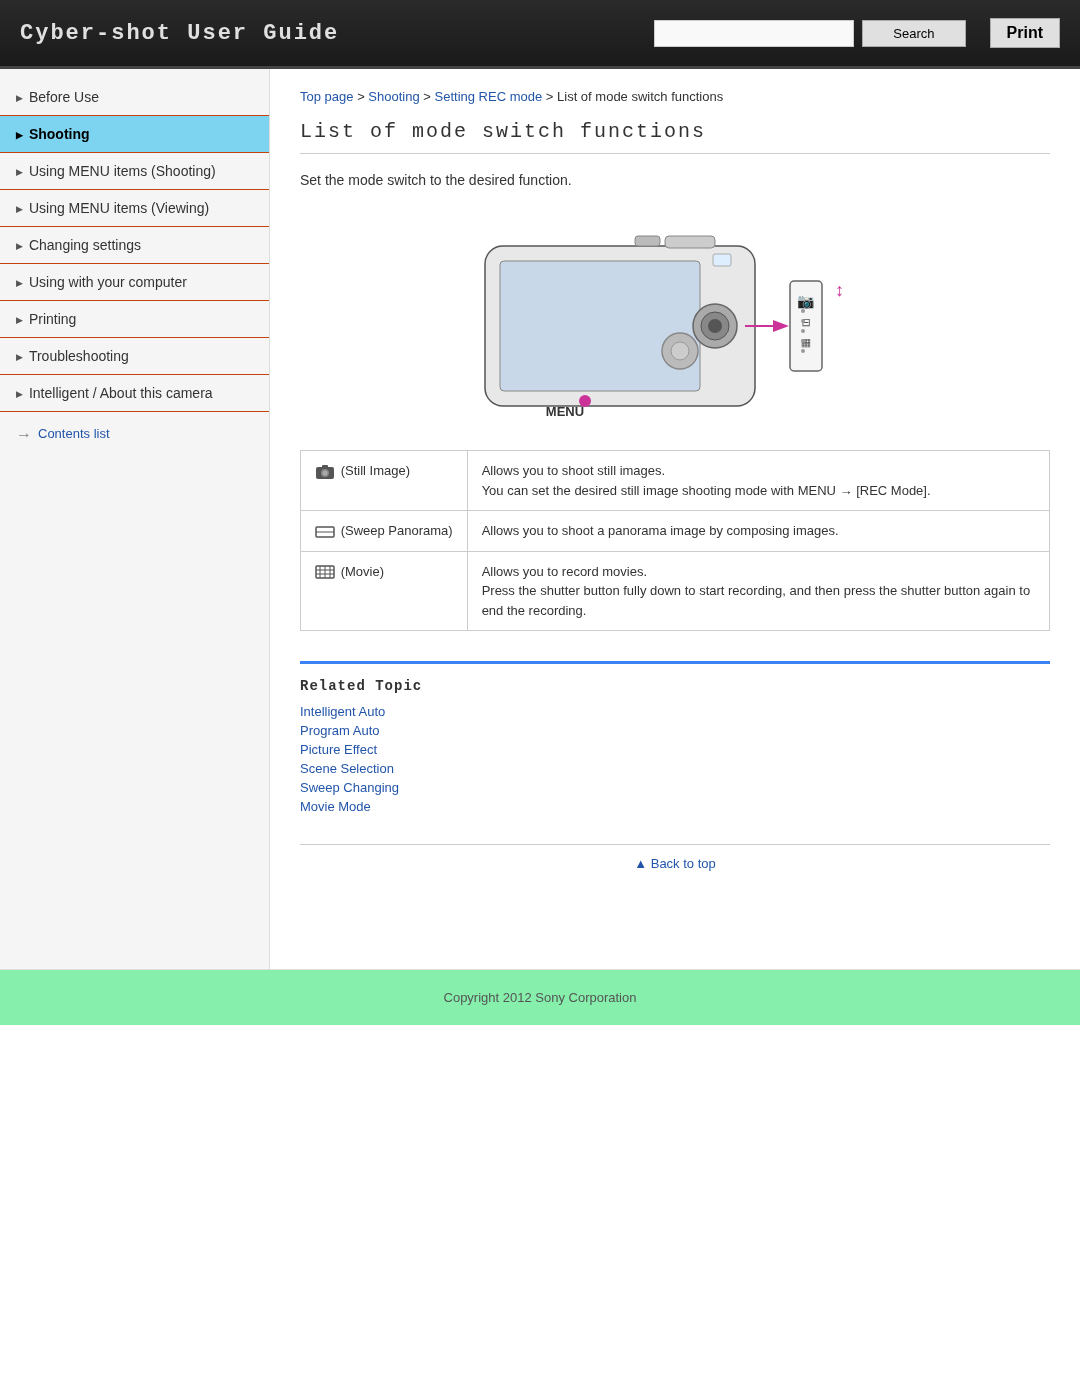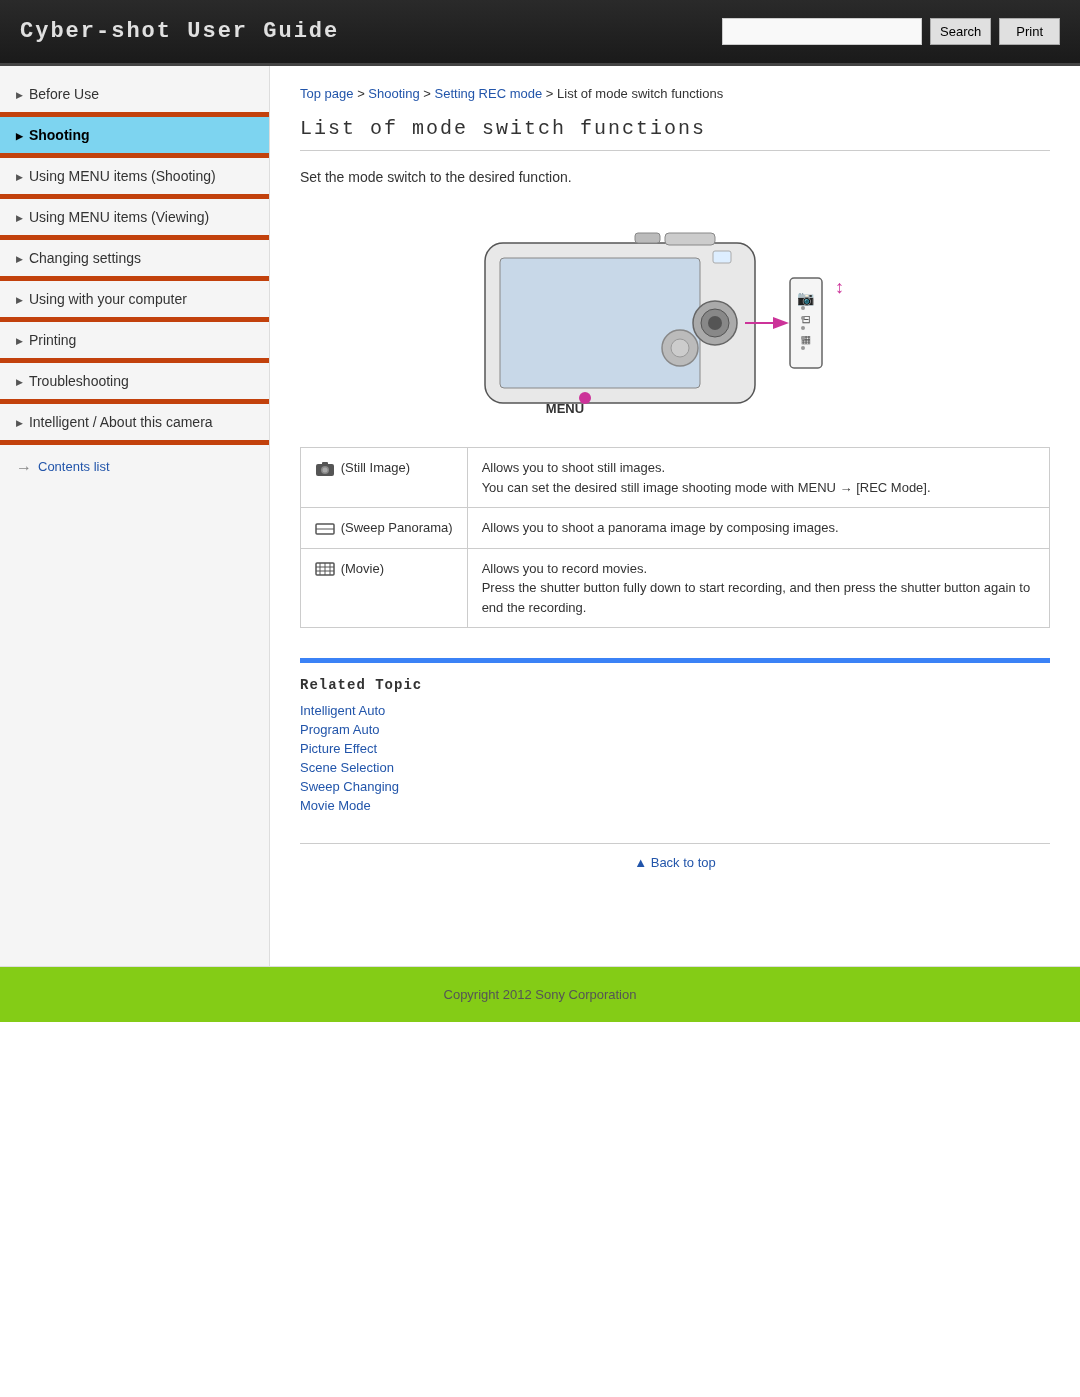--- a/index.html
+++ b/index.html
@@ -27,33 +27,34 @@
       gap: 8px;
     }
     .search-input {
       width: 200px;
       padding: 5px 8px;
       border: 1px solid #ccc;
       font-size: 13px;
       background: #f9f9f9;
     }
     .search-btn {
-      padding: 5px 9px;
+      padding: 5px 30px;
       background: #e0e0e0;
       border: 1px solid #aaa;
       cursor: pointer;
       font-size: 13px;
     }
     .print-btn {
       padding: 5px 16px;
       background: #e0e0e0;
       border: 1px solid #aaa;
       cursor: pointer;
-      font-size: 13px;
-      font-weight: normal;
+      font-size: 16px;
+      font-weight: bold;
+      margin-left: 16px;
     }
 
     
     .main-layout {
       display: flex;
       min-height: 900px;
     }
 
     
     .sidebar {
@@ -64,21 +65,21 @@
       padding-top: 10px;
     }
     .sidebar-item {
       padding: 10px 16px;
       cursor: pointer;
       display: flex;
       align-items: center;
       gap: 6px;
       font-size: 14px;
       color: #333;
-      border-bottom: 5px solid #c2410c;
+      border-bottom: 1px solid #c2410c;
     }
     .sidebar-item.active {
       background: #7dd4f0;
       color: #000;
       font-weight: bold;
     }
     .sidebar-item .arrow {
       font-size: 10px;
       color: #555;
     }
@@ -149,21 +150,21 @@
     .mode-table .icon-cell {
       width: 140px;
       white-space: nowrap;
       font-size: 13px;
     }
 
     
     .related-topic {
       margin-top: 7px;
       padding-top: 14px;
-      border-top: 5px solid #3b82f6;
+      border-top: 3px solid #3b82f6;
     }
     .related-topic-title {
       font-family: 'Courier New', monospace;
       font-size: 14px;
       letter-spacing: 1px;
       margin-bottom: 10px;
       font-weight: bold;
     }
     .related-link {
       display: block;
@@ -188,21 +189,21 @@
       text-decoration: none;
     }
 
     
     .footer {
       text-align: center;
       padding: 20px;
       font-size: 13px;
       color: #555;
       border-top: 1px solid #ddd;
-      background: #84cc16;
+      background: #86efac;
     }
 
     
     .arrow-right::before { content: "▶"; font-size: 9px; }
 
     
     .camera-body { fill: #e8e8e8; stroke: #555; stroke-width: 1.5; }
     .camera-screen { fill: #c8d8e8; stroke: #888; stroke-width: 1; }
   </style>
 </head>

